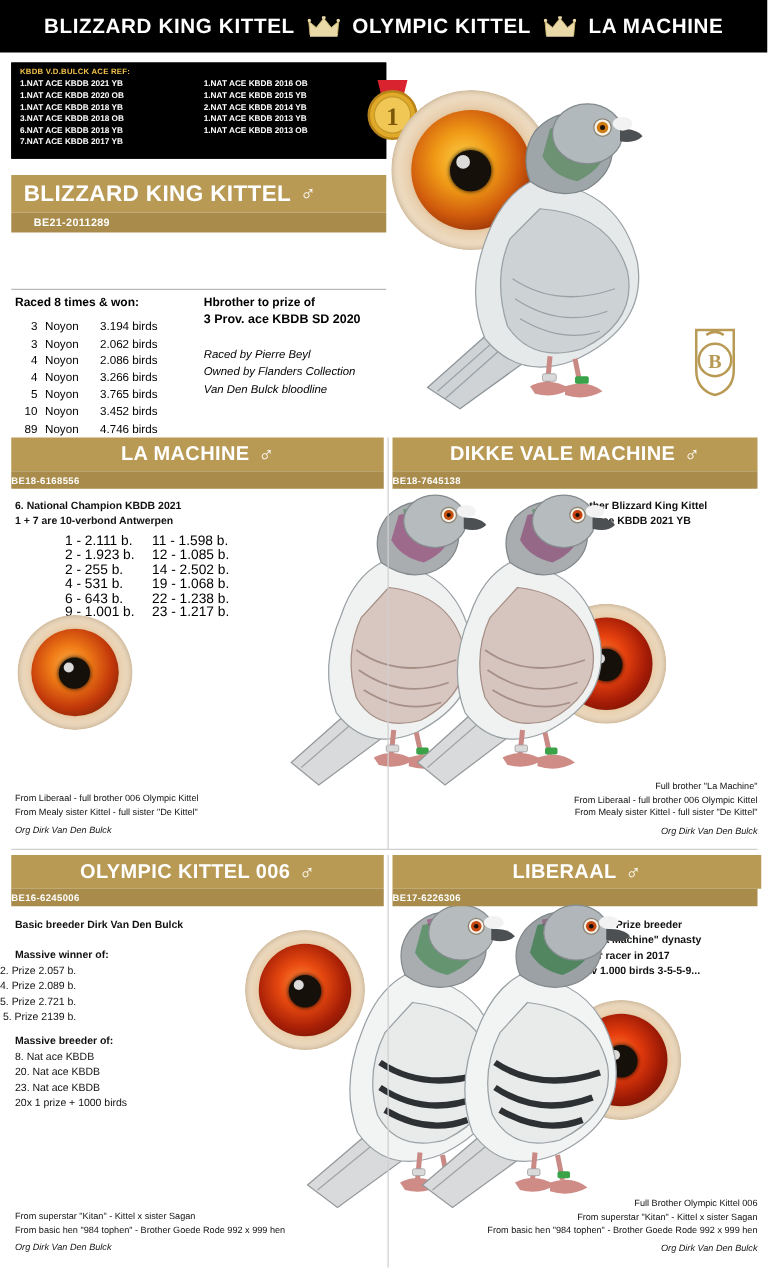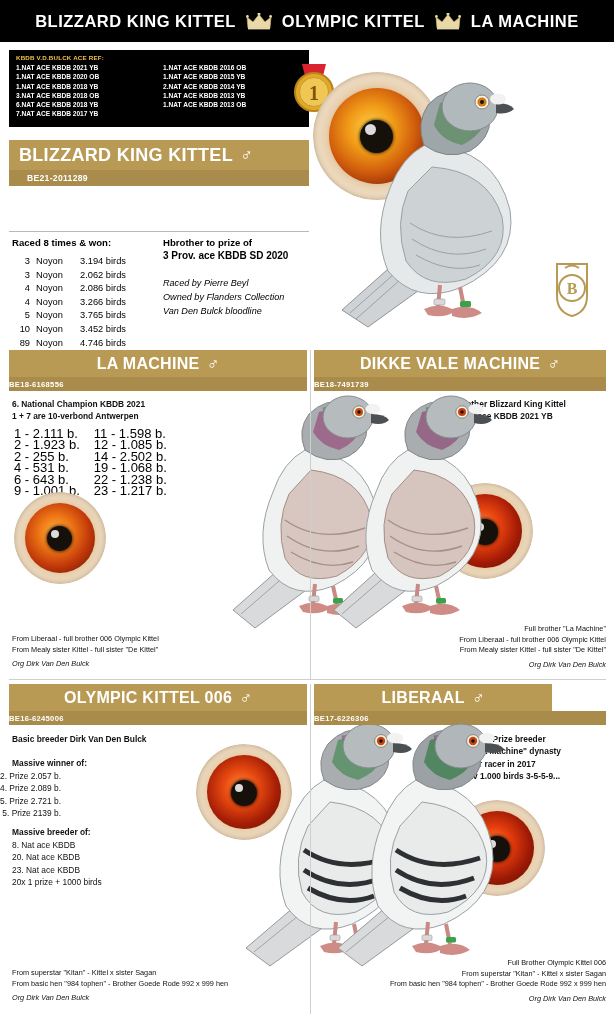--- a/index.html
+++ b/index.html
@@ -110,21 +110,21 @@
   .eye .glint {
     position: absolute; border-radius: 50%; background: rgba(255,255,255,.85);
     filter: blur(.4px);
   }
 
   .bird { position: absolute; }
   .bird svg { display: block; }
 
   .shield { position: absolute; width: 46px; height: 56px; }
 
-  .mini-list { position: absolute; font-size: 13px; line-height: 11.4px; }
+  .mini-list { position: absolute; font-size: 11px; line-height: 11.4px; margin-left: 38px; }
   .mini-list .cols { display: flex; gap: 14px; }
   .mini-list .col div { white-space: nowrap; }
 </style>
 </head>
 <body>
 
 <div class="page">
 
   <div class="topbar">
     <span class="tt">BLIZZARD KING KITTEL</span>
@@ -363,21 +363,21 @@
     <div>From Liberaal - full brother 006 Olympic Kittel</div>
     <div>From Mealy sister Kittel - full sister "De Kittel"</div>
     <div class="org">Org Dirk Van Den Bulck</div>
   </div>
 
   <div class="sec-band" style="left:314px; top:350px; width:292px;">
     <span class="nm">DIKKE VALE MACHINE</span>
     <span class="sex">♂</span>
   </div>
   <div class="sec-ring" style="left:314px; top:377px; width:292px;">
-    <span>BE18-7491739</span>
+    <span>BE18-7645138</span>
   </div>
   <div class="body-text bold" style="left:395px; top:398px; width:215px; text-align:center;">
     <div>Grandfather Blizzard King Kittel</div>
     <div>1. Nat ace KBDB 2021 YB</div>
   </div>
 
   <div class="eye" style="left:437px; top:483px; width:96px; height:96px;">
     <div class="outer"></div>
     <div class="iris" style="left:11px; top:11px; width:74px; height:74px;
       background: radial-gradient(circle at 46% 44%, #ff8a3a 0%, #e8430f 30%, #a41b06 62%, #6b1203 88%, #460c02 100%);"></div>
@@ -480,21 +480,21 @@
       <rect x="124" y="219" width="10" height="5.5" rx="1.5" fill="#3aa34a"></rect>
     </svg>
   </div>
 
   <div class="foot" style="left:12px; top:968px; width:295px;">
     <div>From superstar "Kitan" - Kittel x sister Sagan</div>
     <div>From basic hen "984 tophen" - Brother Goede Rode 992 x 999 hen</div>
     <div class="org">Org Dirk Van Den Bulck</div>
   </div>
 
-  <div class="sec-band" style="left:314px; top:684px; width:238px;">
+  <div class="sec-band" style="left:314px; top:684px; width:295px;">
     <span class="nm">LIBERAAL</span>
     <span class="sex">♂</span>
   </div>
   <div class="sec-ring" style="left:314px; top:711px; width:292px;">
     <span>BE17-6226306</span>
   </div>
   <div class="body-text bold" style="left:386px; top:733px; width:222px; text-align:center;">
     <div>Massive 1. Prize breeder</div>
     <div>- Father to "la Machine" dynasty</div>
     <div>Super racer in 2017</div>

